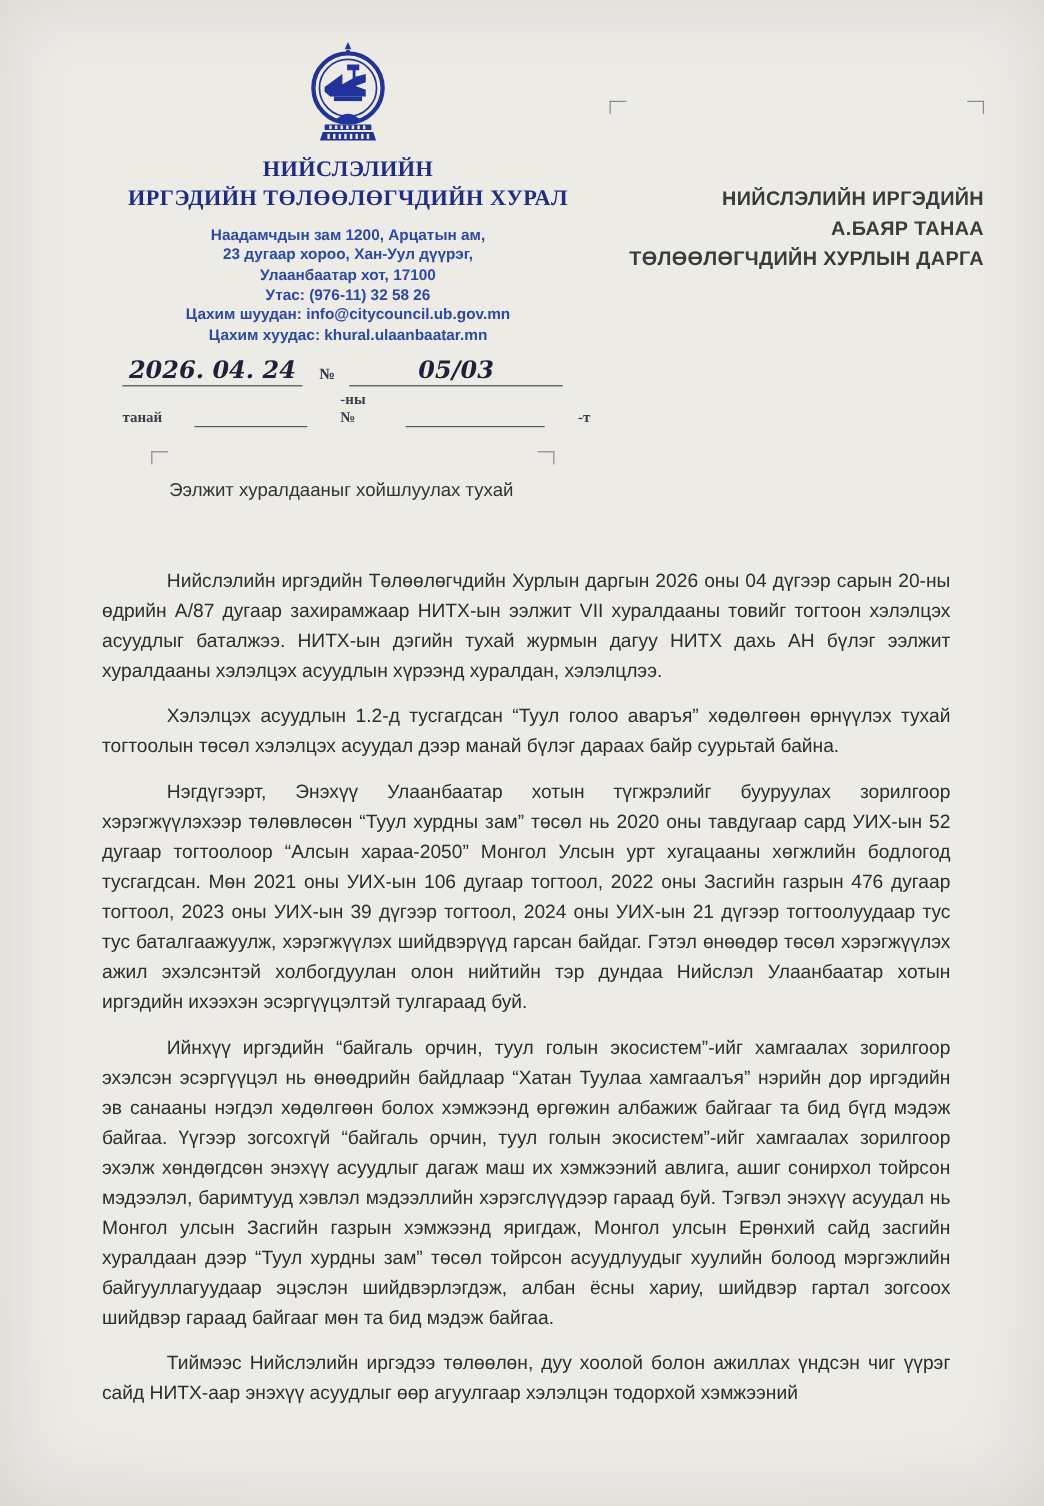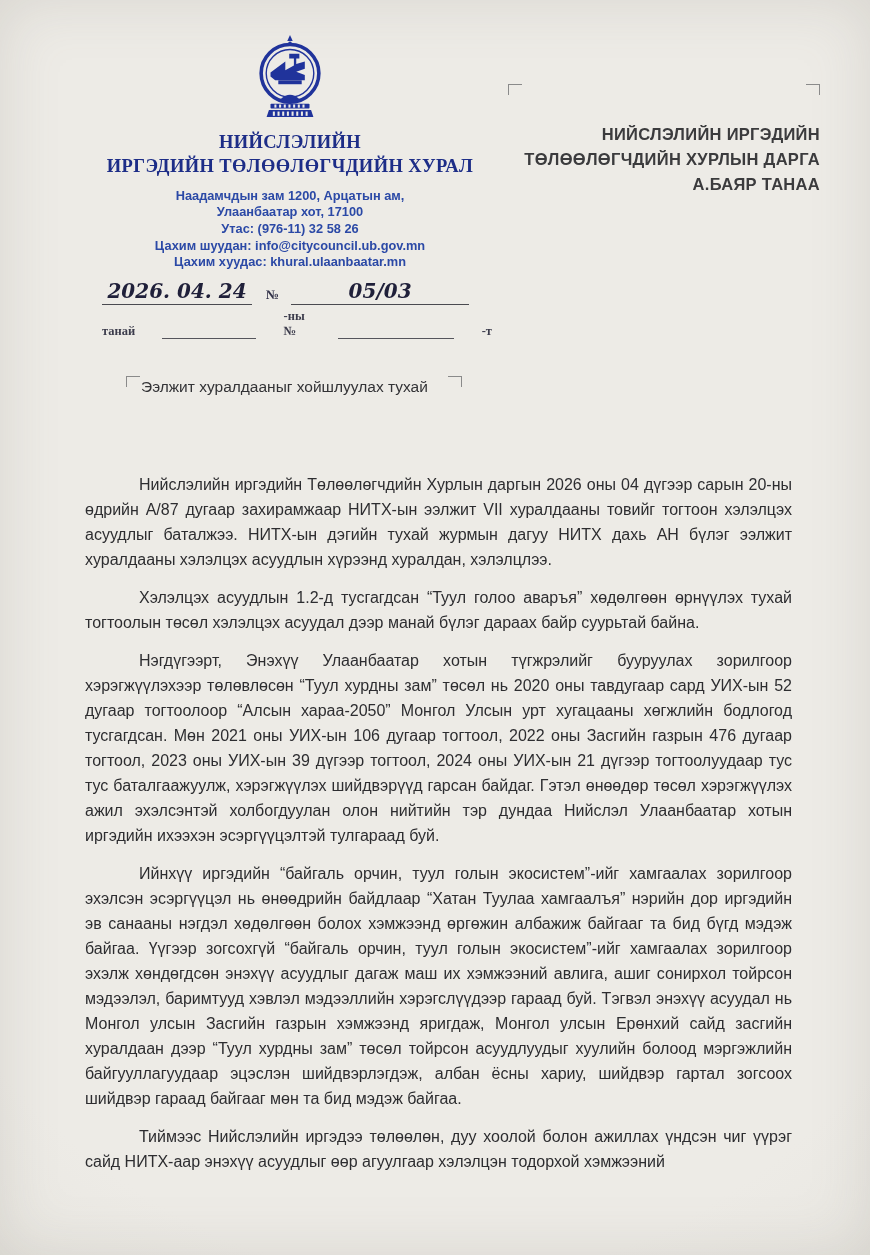--- a/index.html
+++ b/index.html
@@ -33,24 +33,24 @@
   .b1{width:128px;border-bottom:1.3px solid #55555c;}
   .b2{width:158px;border-bottom:1.3px solid #55555c;}
   .row2 .lbl{padding:0 3px 0 0;}
   .row2 .mid{padding:0 4px;}
   .row2 .suf{padding-left:4px;}
   
   .crop{position:absolute;width:13px;height:10px;}
   .crop.tl{border-left:1.5px solid #8a8a8a;border-top:1.5px solid #8a8a8a;}
   .crop.tr{border-right:1.5px solid #8a8a8a;border-top:1.5px solid #8a8a8a;}
   
-  .recipient{position:absolute;right:50px;top:122px;text-align:right;
+  .recipient{position:absolute;right:50px;top:154px;text-align:right;
     color:#3b3b3d;font-weight:bold;font-size:16.5px;line-height:1.52;letter-spacing:.3px;}
   
-  .subject{position:absolute;left:141px;top:378px;font-size:15.5px;color:#333336;}
+  .subject{position:absolute;left:141px;top:400px;font-size:15.5px;color:#333336;}
   
   .body-text{position:absolute;left:85px;top:472px;width:707px;
     color:#2d2d30;font-size:16px;line-height:25px;text-align:justify;}
   .body-text p{margin:0 0 13px 0;text-indent:54px;}
   
   .stamp{position:absolute;left:643px;top:1265px;
     font-family:"DejaVu Sans Mono", monospace;font-size:17px;
     color:rgba(96,90,82,0.48);letter-spacing:3px;
     text-shadow:0 0 1.5px rgba(96,90,82,0.35);transform:rotate(-.4deg);}
 </style>
@@ -93,20 +93,21 @@
       </svg>
     </div>
 
     <div class="org-name">
       <div>НИЙСЛЭЛИЙН</div>
       <div>ИРГЭДИЙН ТӨЛӨӨЛӨГЧДИЙН ХУРАЛ</div>
     </div>
 
     <div class="address">
       <div>Наадамчдын зам 1200, Арцатын ам,</div>
+      <div>23 дугаар хороо, Хан-Уул дүүрэг,</div>
       <div>Улаанбаатар хот, 17100</div>
       <div>Утас: (976-11) 32 58 26</div>
       <div>Цахим шуудан: info@citycouncil.ub.gov.mn</div>
       <div>Цахим хуудас: khural.ulaanbaatar.mn</div>
     </div>
 
     <div class="regline">
       <div class="row1">
         <span class="u1"><span class="hand">2026. 04. 24</span></span>
         <span class="no-sign">№</span>
@@ -122,22 +123,22 @@
     </div>
   </div>
 
   <div class="crop tl" style="left:508px;top:84px;"></div>
   <div class="crop tr" style="left:806px;top:84px;"></div>
   <div class="crop tl" style="left:126px;top:376px;"></div>
   <div class="crop tr" style="left:448px;top:376px;"></div>
 
   <div class="recipient">
     <div>НИЙСЛЭЛИЙН ИРГЭДИЙН</div>
+    <div>А.БАЯР ТАНАА</div>
     <div>ТӨЛӨӨЛӨГЧДИЙН ХУРЛЫН ДАРГА</div>
-    <div>А.БАЯР ТАНАА</div>
   </div>
 
   <div class="subject">Ээлжит хуралдааныг хойшлуулах тухай</div>
 
   <div class="body-text">
     <p>Нийслэлийн иргэдийн Төлөөлөгчдийн Хурлын даргын 2026 оны 04 дүгээр сарын 20-ны өдрийн А/87 дугаар захирамжаар НИТХ-ын ээлжит VII хуралдааны товийг тогтоон хэлэлцэх асуудлыг баталжээ. НИТХ-ын дэгийн тухай журмын дагуу НИТХ дахь АН бүлэг ээлжит хуралдааны хэлэлцэх асуудлын хүрээнд хуралдан, хэлэлцлээ.</p>
     <p>Хэлэлцэх асуудлын 1.2-д тусгагдсан “Туул голоо аваръя” хөдөлгөөн өрнүүлэх тухай тогтоолын төсөл хэлэлцэх асуудал дээр манай бүлэг дараах байр суурьтай байна.</p>
     <p>Нэгдүгээрт, Энэхүү Улаанбаатар хотын түгжрэлийг бууруулах зорилгоор хэрэгжүүлэхээр төлөвлөсөн “Туул хурдны зам” төсөл нь 2020 оны тавдугаар сард УИХ-ын 52 дугаар тогтоолоор “Алсын хараа-2050” Монгол Улсын урт хугацааны хөгжлийн бодлогод тусгагдсан. Мөн 2021 оны УИХ-ын 106 дугаар тогтоол, 2022 оны Засгийн газрын 476 дугаар тогтоол, 2023 оны УИХ-ын 39 дүгээр тогтоол, 2024 оны УИХ-ын 21 дүгээр тогтоолуудаар тус тус баталгаажуулж, хэрэгжүүлэх шийдвэрүүд гарсан байдаг. Гэтэл өнөөдөр төсөл хэрэгжүүлэх ажил эхэлсэнтэй холбогдуулан олон нийтийн тэр дундаа Нийслэл Улаанбаатар хотын иргэдийн ихээхэн эсэргүүцэлтэй тулгараад буй.</p>
     <p>Ийнхүү иргэдийн “байгаль орчин, туул голын экосистем”-ийг хамгаалах зорилгоор эхэлсэн эсэргүүцэл нь өнөөдрийн байдлаар “Хатан Туулаа хамгаалъя” нэрийн дор иргэдийн эв санааны нэгдэл хөдөлгөөн болох хэмжээнд өргөжин албажиж байгааг та бид бүгд мэдэж байгаа. Үүгээр зогсохгүй “байгаль орчин, туул голын экосистем”-ийг хамгаалах зорилгоор эхэлж хөндөгдсөн энэхүү асуудлыг дагаж маш их хэмжээний авлига, ашиг сонирхол тойрсон мэдээлэл, баримтууд хэвлэл мэдээллийн хэрэгслүүдээр гараад буй. Тэгвэл энэхүү асуудал нь Монгол улсын Засгийн газрын хэмжээнд яригдаж, Монгол улсын Ерөнхий сайд засгийн хуралдаан дээр “Туул хурдны зам” төсөл тойрсон асуудлуудыг хуулийн болоод мэргэжлийн байгууллагуудаар эцэслэн шийдвэрлэгдэж, албан ёсны хариу, шийдвэр гартал зогсоох шийдвэр гараад байгааг мөн та бид мэдэж байгаа.</p>
     <p>Тиймээс Нийслэлийн иргэдээ төлөөлөн, дуу хоолой болон ажиллах үндсэн чиг үүрэг сайд НИТХ-аар энэхүү асуудлыг өөр агуулгаар хэлэлцэн тодорхой хэмжээний</p>

